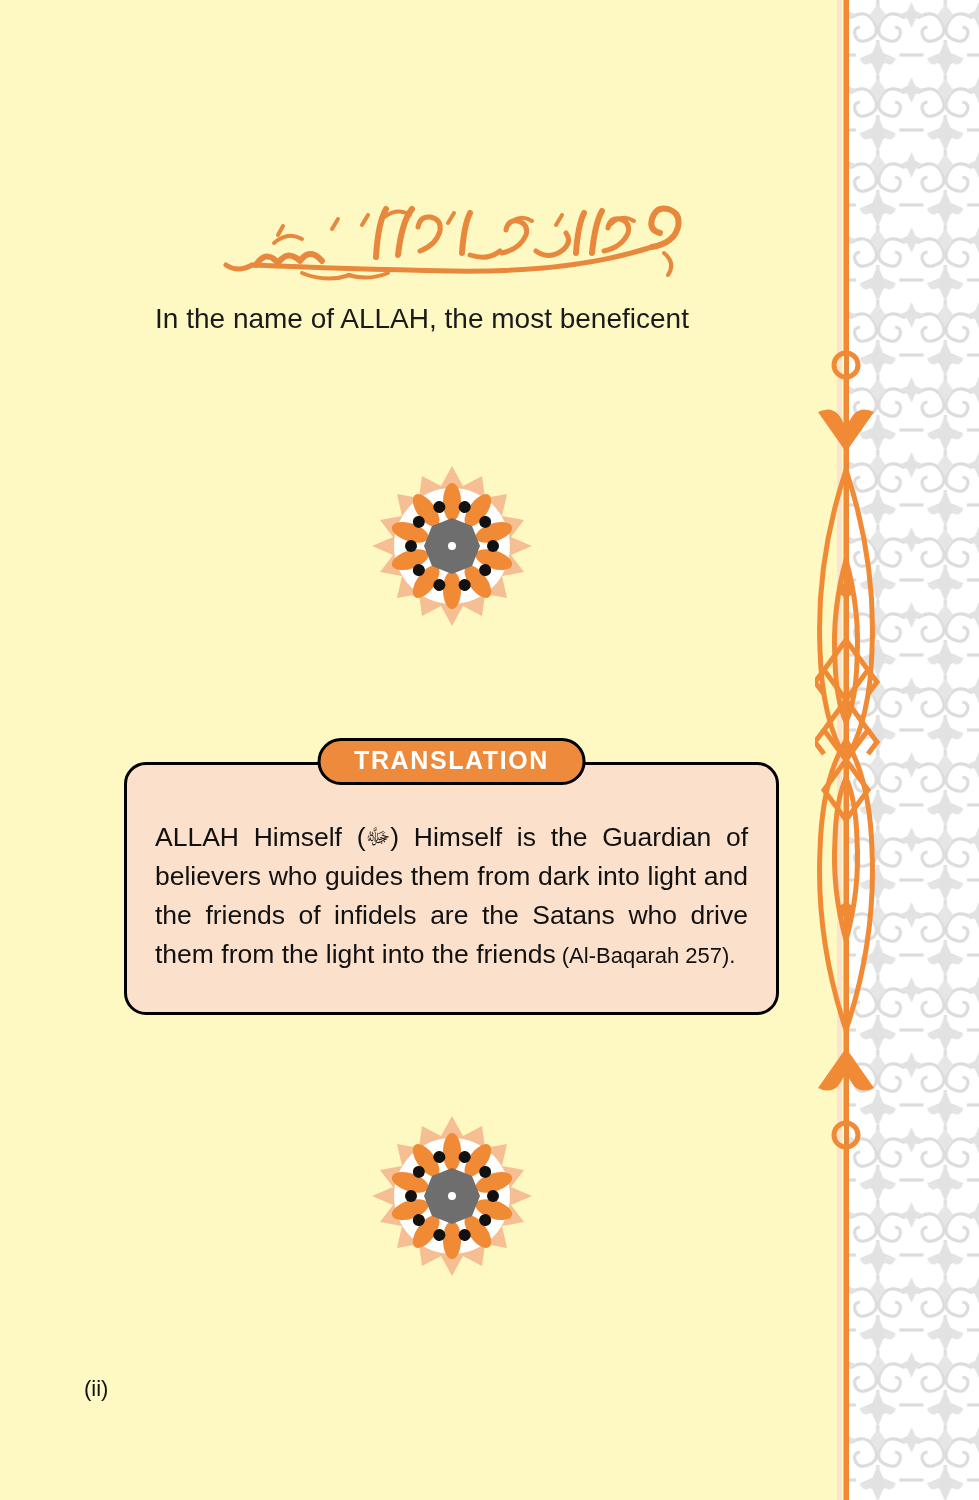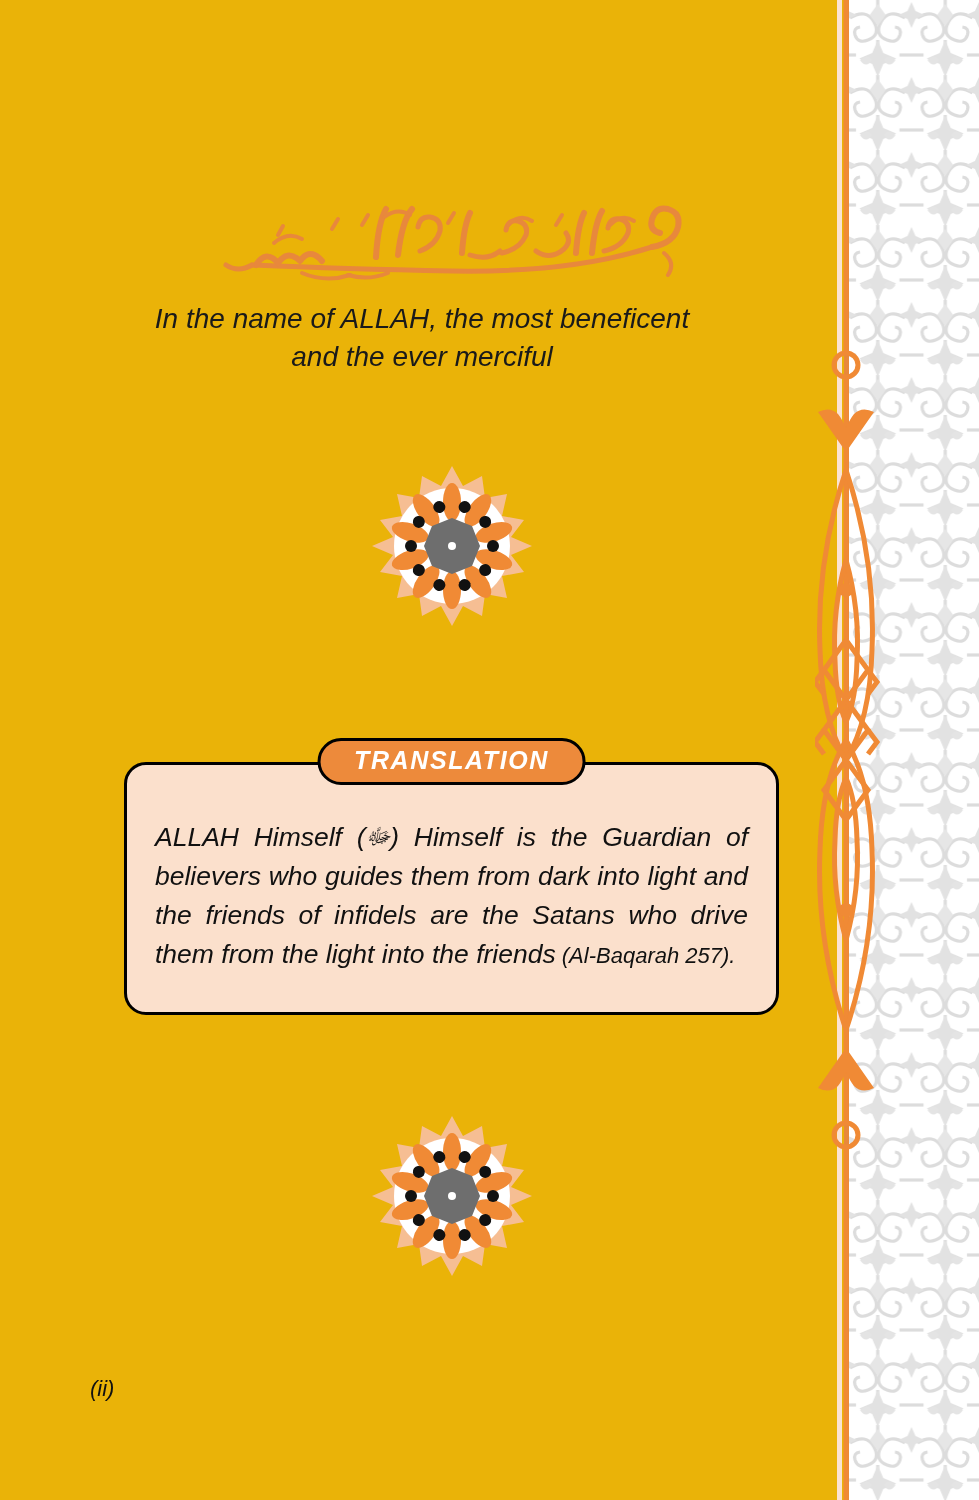--- a/index.html
+++ b/index.html
@@ -4,21 +4,21 @@
 <style>
   * { margin:0; padding:0; box-sizing:border-box; }
   html,body { background:#ffffff; }
   body {
     width:979px; height:1500px;
     font-family:"Liberation Sans", sans-serif;
     position:relative; overflow:hidden;
   }
 
   
-  #page { position:absolute; inset:0; background:#eab308;font-style:italic; }
+  #page { position:absolute; inset:0; background:#fef9c3; }
 
   
   .border-band {
     position:absolute; top:0; right:0; bottom:0;
     width:135px;
     background:#ffffff;
   }
   .band-pattern {
     position:absolute; top:0; right:0; bottom:0; left:0;
   }
@@ -93,21 +93,21 @@
   }
   .honorific {
     font-size:22px;
     vertical-align:2px;
     letter-spacing:-0.5px;
   }
   .citation { font-size:22px; }
 
   
   .page-number {
-    position:absolute; left:90px; top:1376px;
+    position:absolute; left:84px; top:1376px;
     font-size:22px; color:#111;
     font-family:"Liberation Sans", sans-serif;
   }
 </style>
 </head>
 <body>
 
 <div id="page">
 
   <div class="border-band">
@@ -246,21 +246,20 @@
         <path d="M210 30 l6 -10" stroke-width="4"></path>
         <path d="M296 28 l6 -10" stroke-width="4"></path>
         <path d="M404 30 l6 -10" stroke-width="4"></path>
         <path d="M126 40 l5 -9" stroke-width="4"></path>
       </g>
     </svg>
   </div>
 
   <div class="bismillah-translation">
     <div>In the name of ALLAH, the most beneficent</div>
-    <div>and the ever merciful</div>
   </div>
 
   <svg class="rosette rosette-top" width="168" height="168" viewBox="0 0 168 168">
 
     <path d="M84 4
              L95 24 L114 14 L117 36 L139 32 L134 54 L156 58 L143 75 L164 84
              L143 93 L156 110 L134 114 L139 136 L117 132 L114 154 L95 144 L84 164
              L73 144 L54 154 L51 132 L29 136 L34 114 L12 110 L25 93 L4 84
              L25 75 L12 58 L34 54 L29 32 L51 36 L54 14 L73 24 Z" fill="#F6BE93"></path>
 

